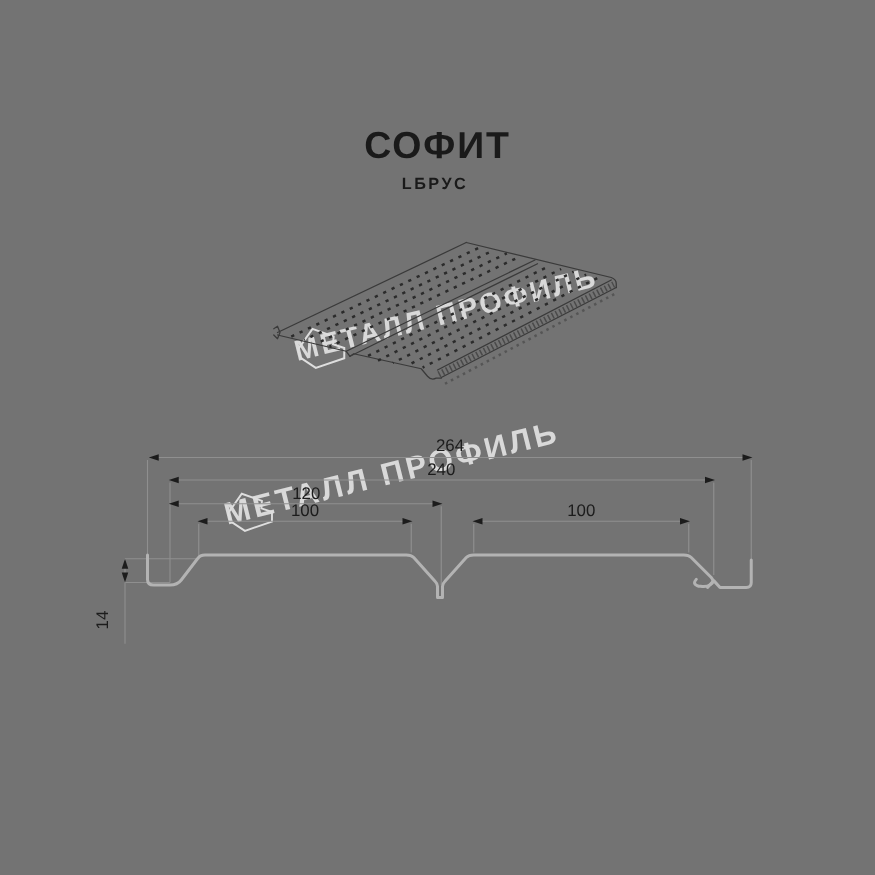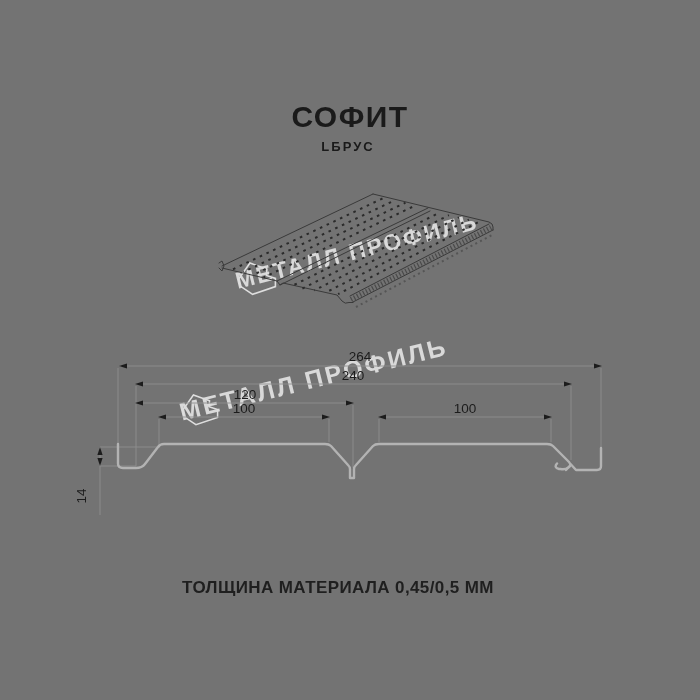--- a/index.html
+++ b/index.html
@@ -143,14 +143,13 @@
     <g text-anchor="middle">
       <text class="dimtxt" x="360" y="361">264</text>
       <text class="dimtxt" x="353" y="380">240</text>
       <text class="dimtxt" x="245" y="399">120</text>
       <text class="dimtxt" x="244" y="413">100</text>
       <text class="dimtxt" x="465" y="413">100</text>
       <text class="dimtxt" x="86" y="496" transform="rotate(-90 86 496)">14</text>
     </g>
   </svg>
 
-  <div class="footer">ТОЛЩИНА МАТЕРИАЛА 0,45/0,5 ММ</div>
 </div>
 
 </body></html>

